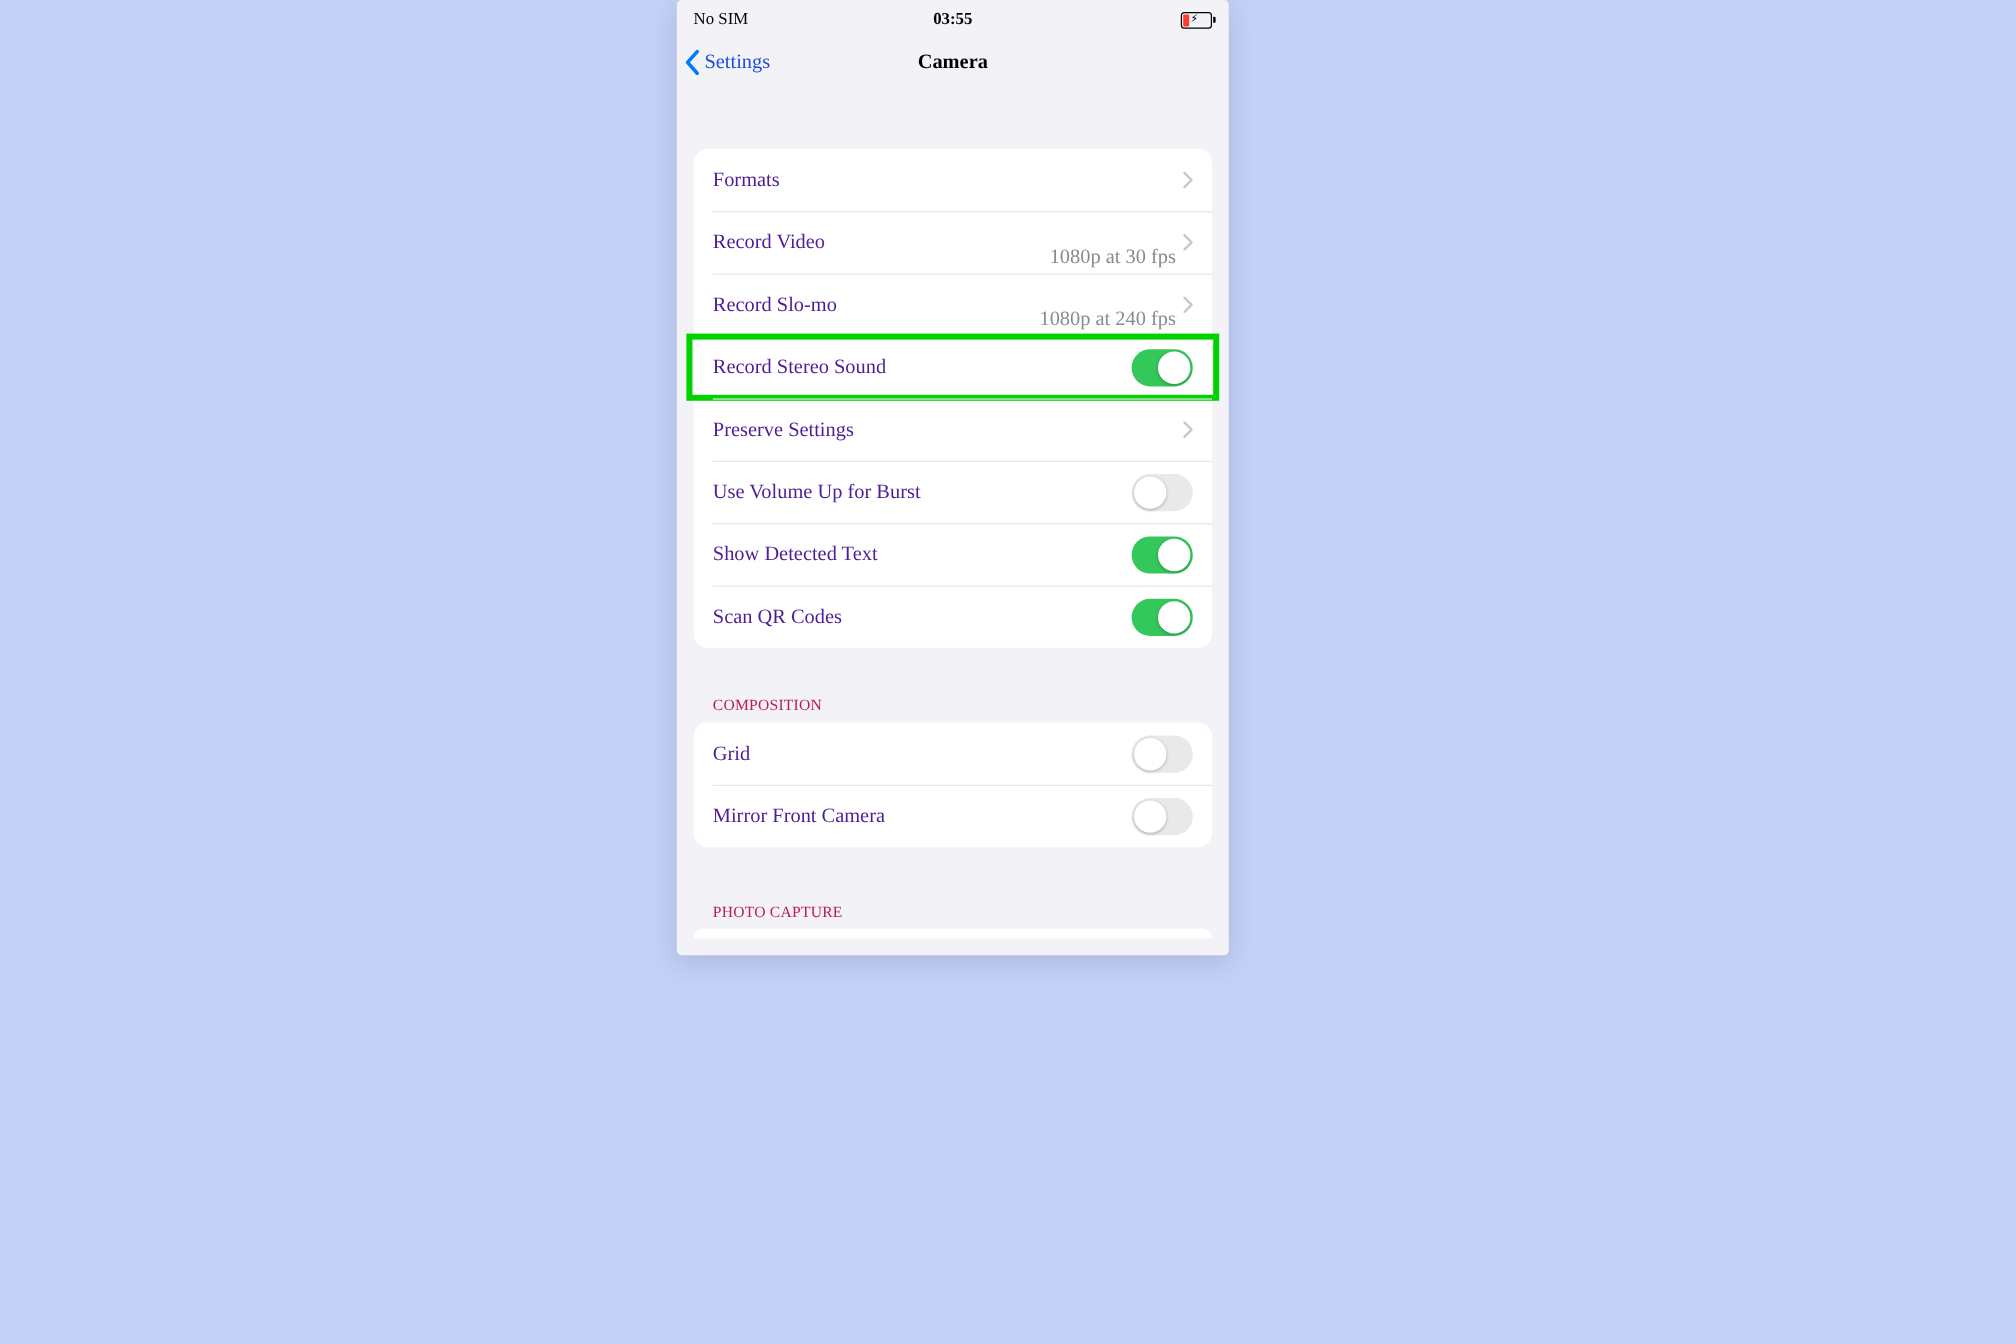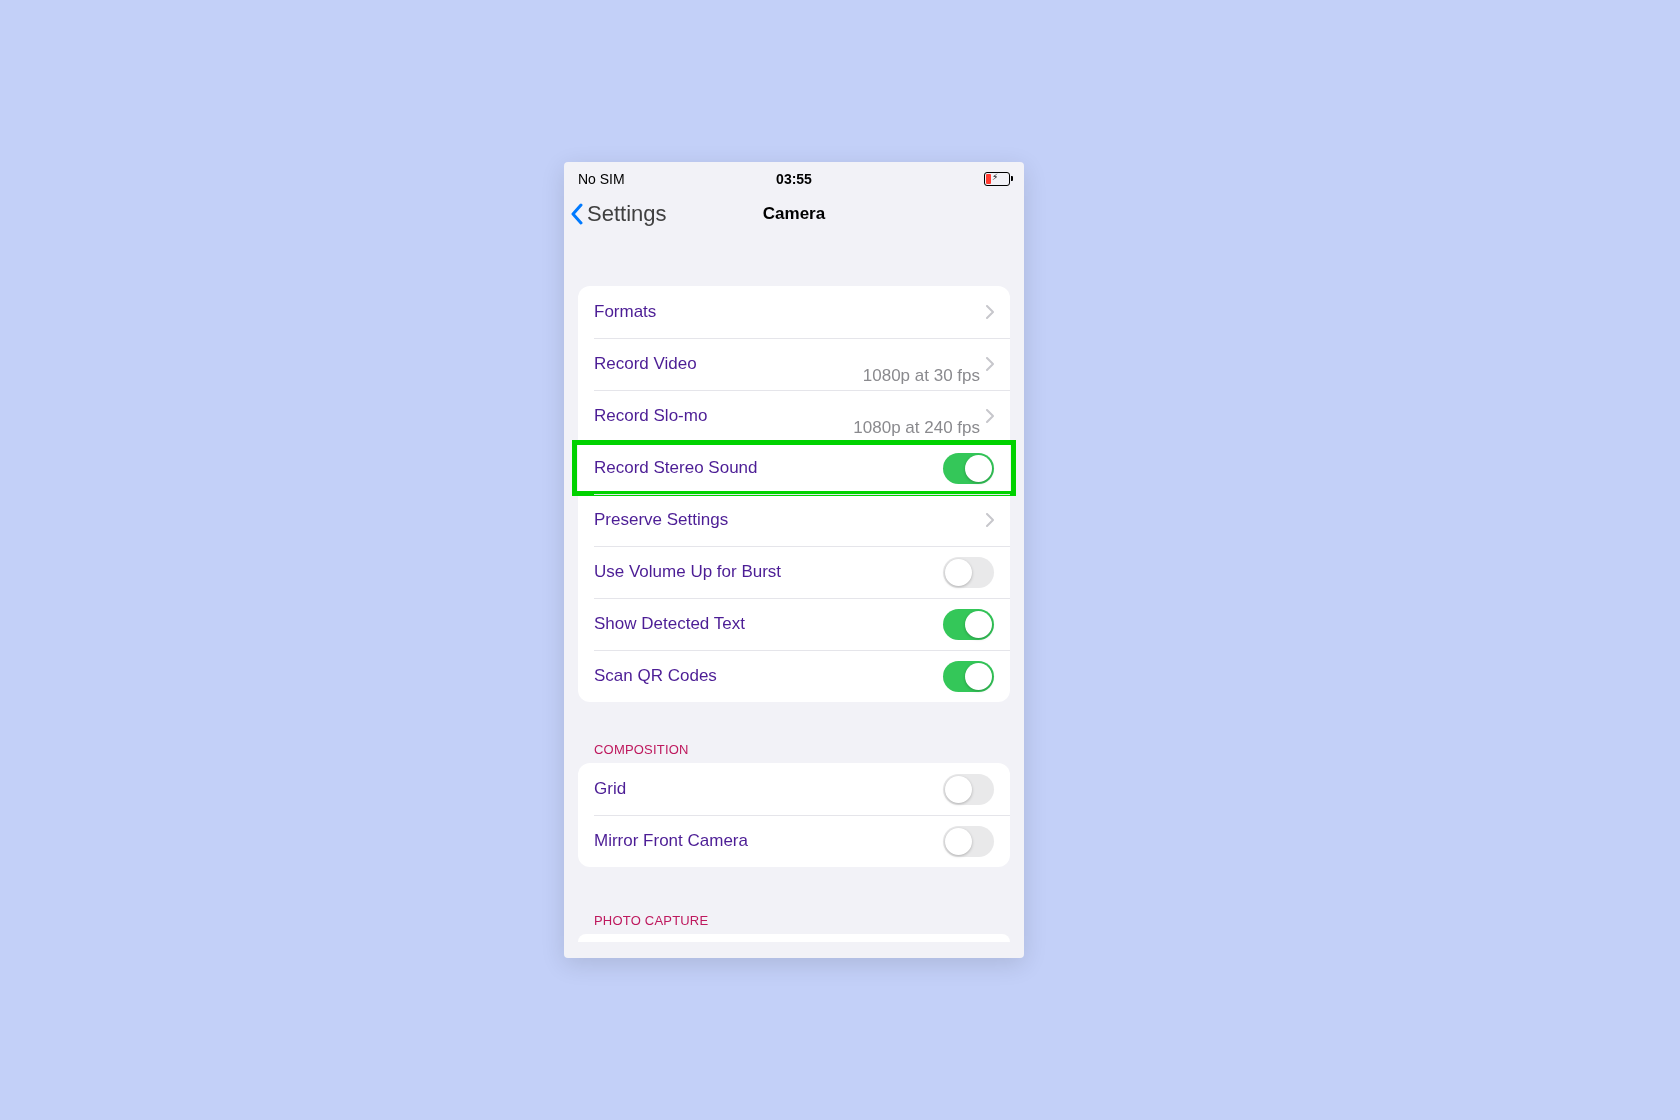--- a/index.html
+++ b/index.html
@@ -1,29 +1,29 @@
 <!DOCTYPE html>
 <html><head>
 <meta charset="utf-8">
 <style>
   html,body{margin:0;padding:0;width:1680px;height:1120px;background:#c3d0f8;font-family:-apple-system,"SF Pro Text","Helvetica Neue",Helvetica,Arial,sans-serif;}
-  .stage{width:1588px;height:1120px;display:flex;align-items:center;justify-content:center;}
+  .stage{width:1588px;height:1120px;display:flex;justify-content:center;font-family:Liberation Serif, serif;}
   .phone{width:460px;height:796px;background:#f2f2f7;border-radius:4px;box-shadow:0 6px 24px rgba(0,0,0,0.12);overflow:hidden;position:relative;}
   
   .statusbar{height:22px;display:flex;align-items:center;justify-content:space-between;padding:6px 14px 2px 14px;font-size:14px;color:#000;}
   .statusbar .left,.statusbar .right{flex:1;display:flex;align-items:center;}
   .statusbar .center{flex:1;text-align:center;font-weight:600;}
   .statusbar .right{justify-content:flex-end;gap:4px;}
   .battery{width:24px;height:12px;border:1.2px solid #000;border-radius:3px;position:relative;display:inline-block;}
   .battery::after{content:"";width:2px;height:5px;background:#000;border-radius:0 1px 1px 0;position:absolute;right:-4px;top:3px;}
   .battery-fill{position:absolute;left:1px;top:1px;bottom:1px;width:5px;background:#ff3b30;border-radius:1px;}
   .bolt{font-size:9px;position:absolute;left:7px;top:-1px;color:#000;}
   
   .navbar{height:44px;display:flex;align-items:center;justify-content:center;position:relative;padding:0 10px;}
-  .back{position:absolute;left:6px;top:0;height:44px;display:flex;align-items:center;color:#404040;font-size:22px;cursor:pointer;}
+  .back{position:absolute;left:6px;top:0;height:44px;display:flex;align-items:center;color:#1d4ed8;font-size:17px;cursor:pointer;}
   .back svg{width:13px;height:22px;margin-right:4px;}
   .navtitle{font-size:17px;font-weight:600;color:#000;}
   .scroll{height:calc(100% - 74px);overflow:hidden;}
   
   .spacer{height:50px;}
   .group-header{font-size:13px;color:#be185d;letter-spacing:0.2px;padding:6px 30px 6px 30px;text-transform:uppercase;}
   .group{margin:0 14px;background:#fff;border-radius:12px;}
   .row{display:flex;align-items:center;padding:0 16px;height:52px;position:relative;}
   .row + .row::before{content:"";position:absolute;left:16px;right:0;top:0;height:1px;background:#e5e5ea;}
   .row-label{flex:1;font-size:17px;color:#4c1d95;}

